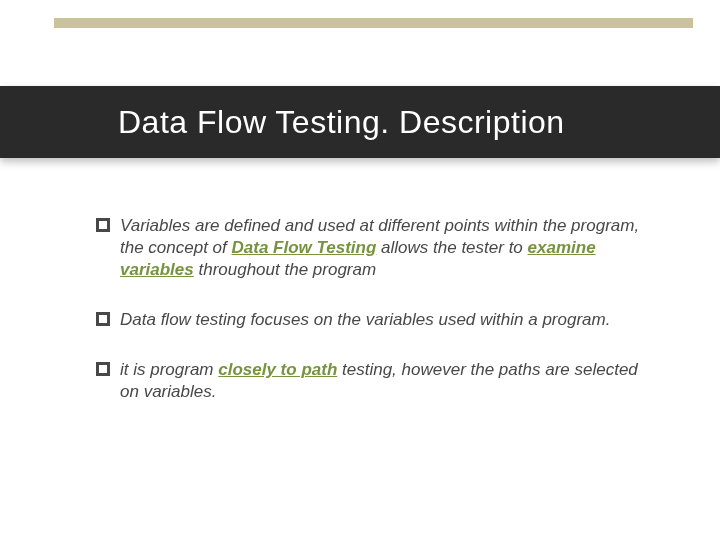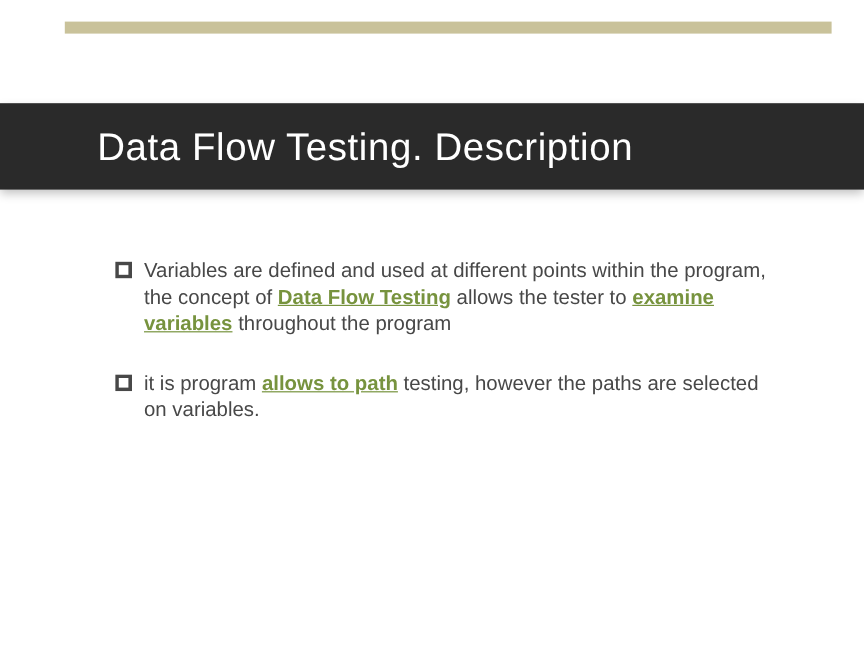--- a/index.html
+++ b/index.html
@@ -28,27 +28,28 @@
     background: #2a2a2a;
     box-shadow: 0 4px 8px rgba(0,0,0,0.25);
     display: flex;
     align-items: center;
   }
   .title-text {
     color: #ffffff;
     font-size: 32px;
     font-weight: 300;
     letter-spacing: 0.5px;
-    padding-left: 81px;
+    padding-left: 118px;
   }
   .content {
     position: absolute;
     top: 215px;
     left: 96px;
     right: 80px;
+    font-style: italic;
   }
   .bullet-item {
     display: flex;
     margin-bottom: 28px;
     color: #484848;
     font-size: 17px;
     line-height: 1.3;
   }
   .bullet-item.justify .bullet-text {
     text-align: justify;
@@ -85,26 +86,37 @@
       <svg class="square-icon" width="14" height="14" viewBox="0 0 14 14">
         <rect x="0" y="0" width="14" height="14" fill="#484848"></rect>
         <rect x="3" y="3" width="8" height="8" fill="#ffffff"></rect>
       </svg>
     </div>
     <div class="bullet-text">
       <span>Variables are defined and used at different points within the program, the concept of </span><span class="accent">Data Flow Testing</span><span> allows the tester to </span><span class="accent">examine variables</span><span> throughout the program</span>
     </div>
   </div>
 
+  <div class="bullet-item justify">
+    <div class="bullet-icon">
+      <svg class="square-icon" width="14" height="14" viewBox="0 0 14 14">
+        <rect x="0" y="0" width="14" height="14" fill="#484848"></rect>
+        <rect x="3" y="3" width="8" height="8" fill="#ffffff"></rect>
+      </svg>
+    </div>
+    <div class="bullet-text">
+      <span>Data flow testing focuses on the variables used within a program.</span>
+    </div>
+  </div>
 
   <div class="bullet-item">
     <div class="bullet-icon">
       <svg class="square-icon" width="14" height="14" viewBox="0 0 14 14">
         <rect x="0" y="0" width="14" height="14" fill="#484848"></rect>
         <rect x="3" y="3" width="8" height="8" fill="#ffffff"></rect>
       </svg>
     </div>
     <div class="bullet-text">
-      <span>it is program </span><span class="accent">allows to path</span><span> testing, however the paths are selected on variables.</span>
+      <span>it is program </span><span class="accent">closely to path</span><span> testing, however the paths are selected on variables.</span>
     </div>
   </div>
 
 </div>
 
 </body></html>

